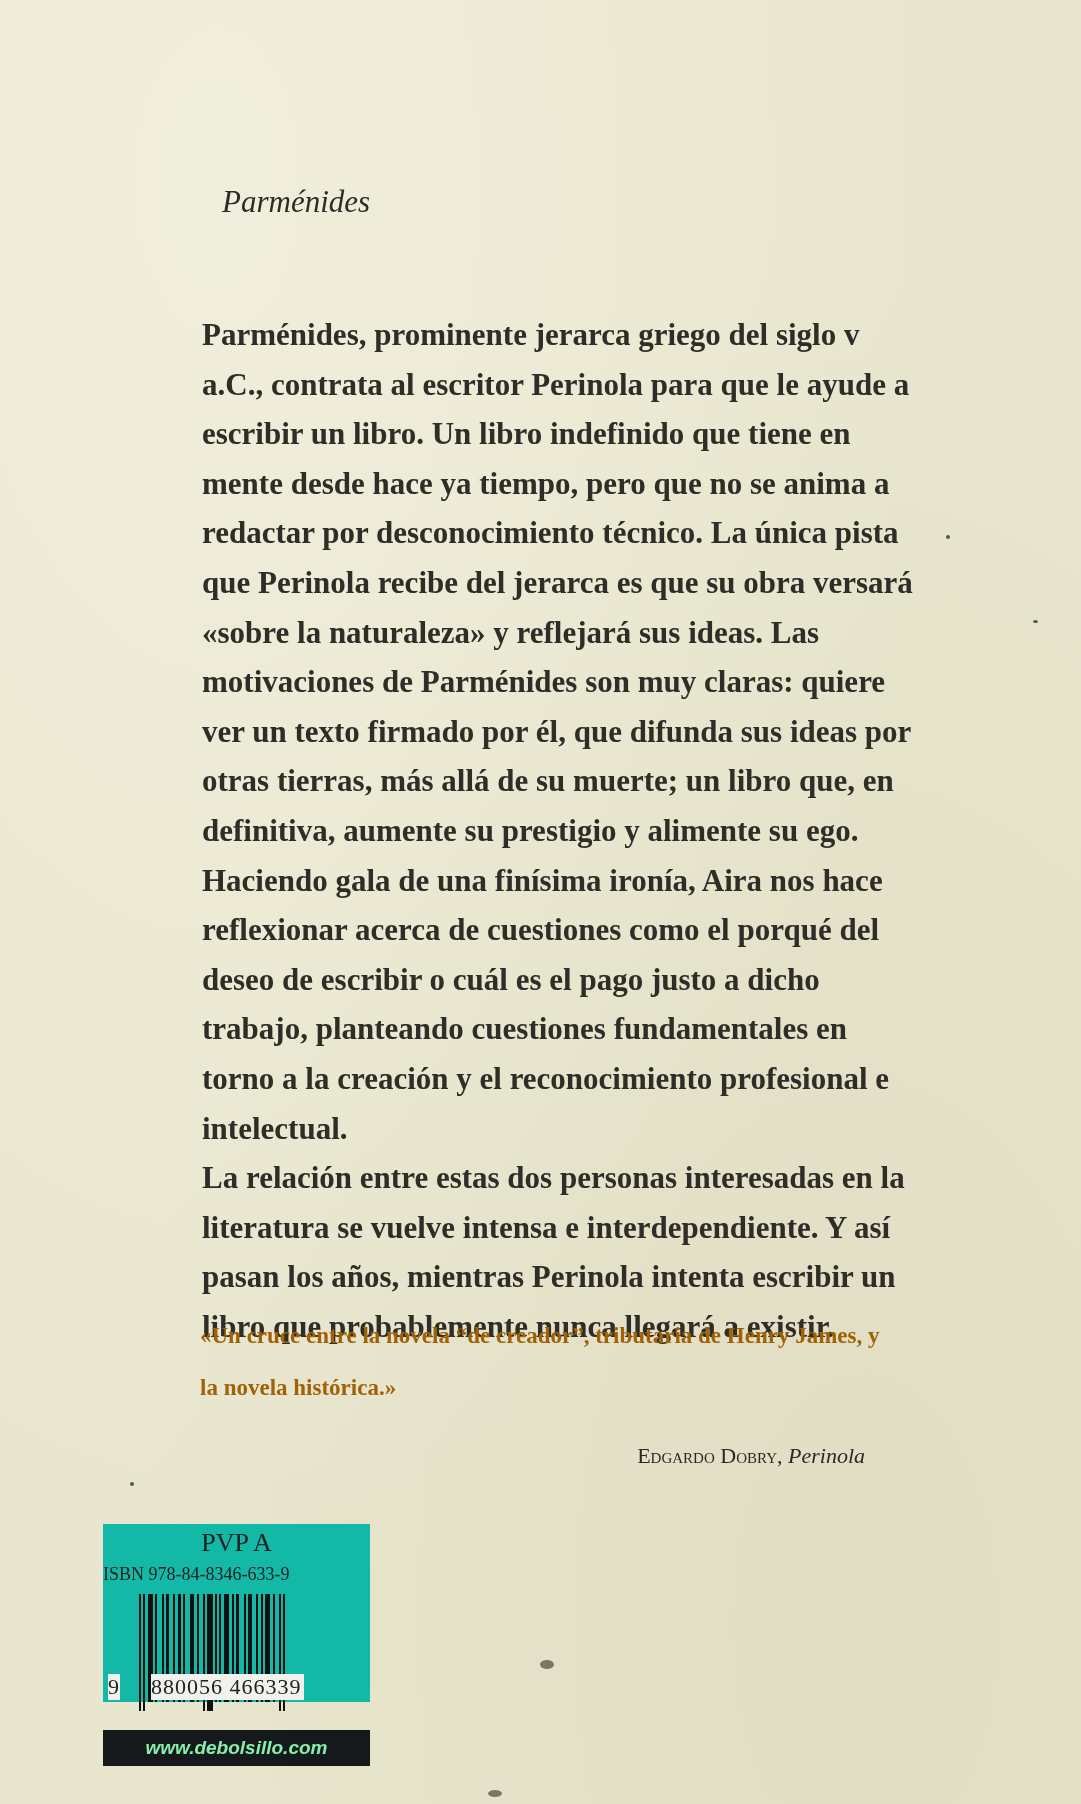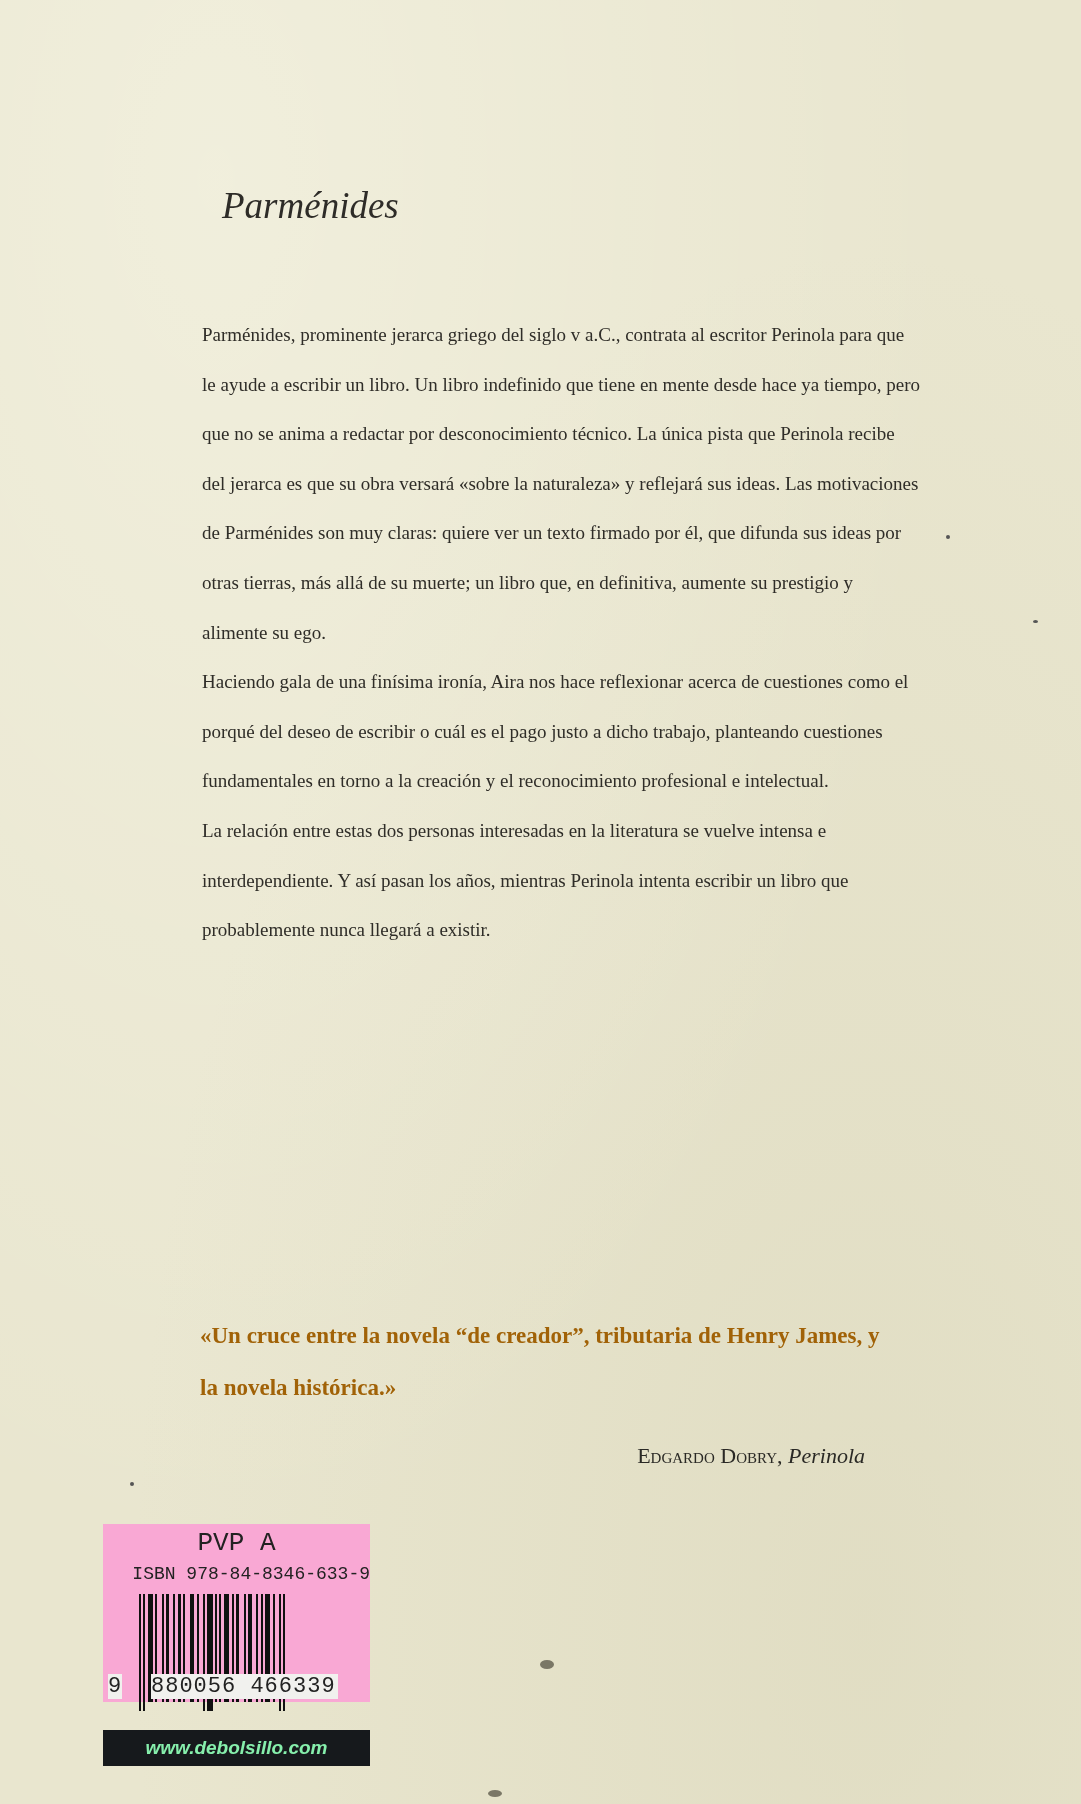--- a/index.html
+++ b/index.html
@@ -11,42 +11,42 @@
       radial-gradient(ellipse at 80% 90%, rgba(200,195,160,0.25), transparent 60%);
     font-family: "Liberation Serif", "DejaVu Serif", serif;
     color: #2b2a26;
   }
   .title-row { position: absolute; left: 202px; top: 184px; display: flex; align-items: center; }
   .author-box {
     background: #121a24; color: #eeeeee; height: 57px; width: 236px;
     display: flex; align-items: center; justify-content: center;
     font-size: 30px; letter-spacing: 0.5px;
   }
-  .book-title { font-style: italic; font-size: 37px; margin-left: 20px; color: #2e2c28; }
+  .book-title { font-style: italic; font-size: 31px; margin-left: 20px; color: #2e2c28; }
   .synopsis {
     position: absolute; left: 202px; top: 310px; width: 720px;
-    font-size: 19px; line-height: 49.6px; color: #2f2d28;
+    font-size: 31px; line-height: 49.6px; color: #2f2d28; font-weight: bold;
   }
   .synopsis p { margin: 0; }
   .quote {
     position: absolute; left: 200px; top: 1310px; width: 700px;
     font-size: 23px; line-height: 52px; font-weight: bold; color: #a16207;
   }
   .attribution {
     position: absolute; right: 216px; top: 1443px;
     font-size: 22px; color: #2a2925;
   }
   .attribution .sc { font-variant: small-caps; }
   .attribution .src { font-style: italic; }
   .sticker {
     position: absolute; left: 103px; top: 1524px; width: 267px; height: 178px;
-    background: #f9a8d4; font-family: Liberation Mono, monospace; color: #222;
+    background: #14b8a6; font-family: Liberation Serif, serif; color: #222;
   }
   .pvp { position: absolute; top: 4px; width: 100%; text-align: center; font-size: 26px; }
-  .isbn { position: absolute; top: 40px; width: 100%; text-align: right; font-size: 18px; }
+  .isbn { position: absolute; top: 40px; width: 100%; text-align: left; font-size: 18px; }
   .barcode { position: absolute; left: 36px; top: 70px; width: 210px; height: 117px; display: flex; }
   .barcode span { display: block; height: 108px; background: #111; }
   .barcode span.g { height: 117px; }
   .bar-num { position: absolute; top: 148px; left: 0; width: 100%; font-size: 22px; letter-spacing: 1px; }
   .bar-num .first { position: absolute; left: 5px; background: #f1f1ee; }
   .bar-num .rest { position: absolute; left: 48px; background: #f1f1ee; padding-right: 2px;}
   .url-bar {
     position: absolute; left: 103px; top: 1730px; width: 267px; height: 36px;
     background: #16191c; color: #86efac; font-family: "Liberation Sans", sans-serif;
     font-weight: bold; font-size: 19px; display: flex; align-items: center; justify-content: center; font-style: italic;

